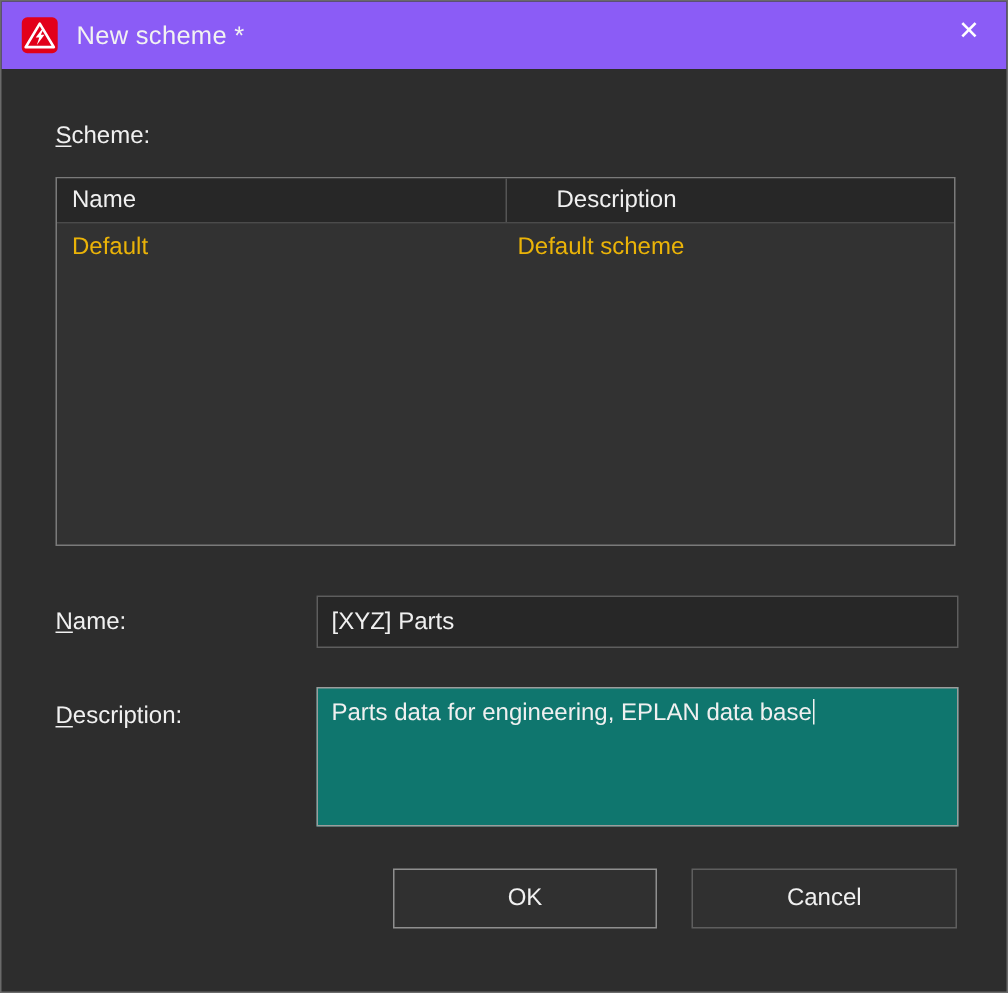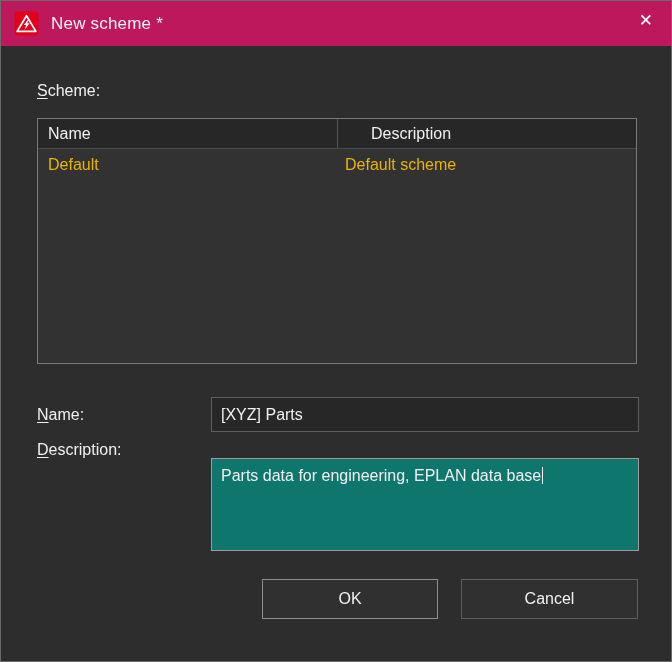--- a/index.html
+++ b/index.html
@@ -14,21 +14,21 @@
     font-family: "Liberation Sans", sans-serif;
     color: #f0f0f0;
     overflow: hidden;
   }
 
   
   .titlebar {
     position: absolute;
     top: 0; left: 0; right: 0;
     height: 45px;
-    background: #be185d;
+    background: #8b5cf6;
     display: flex;
     align-items: center;
   }
   .app-icon {
     margin-left: 13px;
     width: 25px; height: 25px;
     display: inline-block;
     flex: 0 0 auto;
   }
   .title {
@@ -53,21 +53,21 @@
   .label {
     position: absolute;
     left: 36px;
     font-size: 16px;
     color: #f0f0f0;
     white-space: nowrap;
   }
   .label .mn { text-decoration: underline; text-underline-offset: 2px; }
   .scheme-label { top: 81px; }
   .name-label { top: 405px; }
-  .desc-label { top: 440px; }
+  .desc-label { top: 468px; }
 
   
   .scheme-table {
     position: absolute;
     left: 36px; top: 117px;
     width: 600px; height: 246px;
     background: #323232;
     border: 1px solid #7a7a7a;
   }
   .thead {

